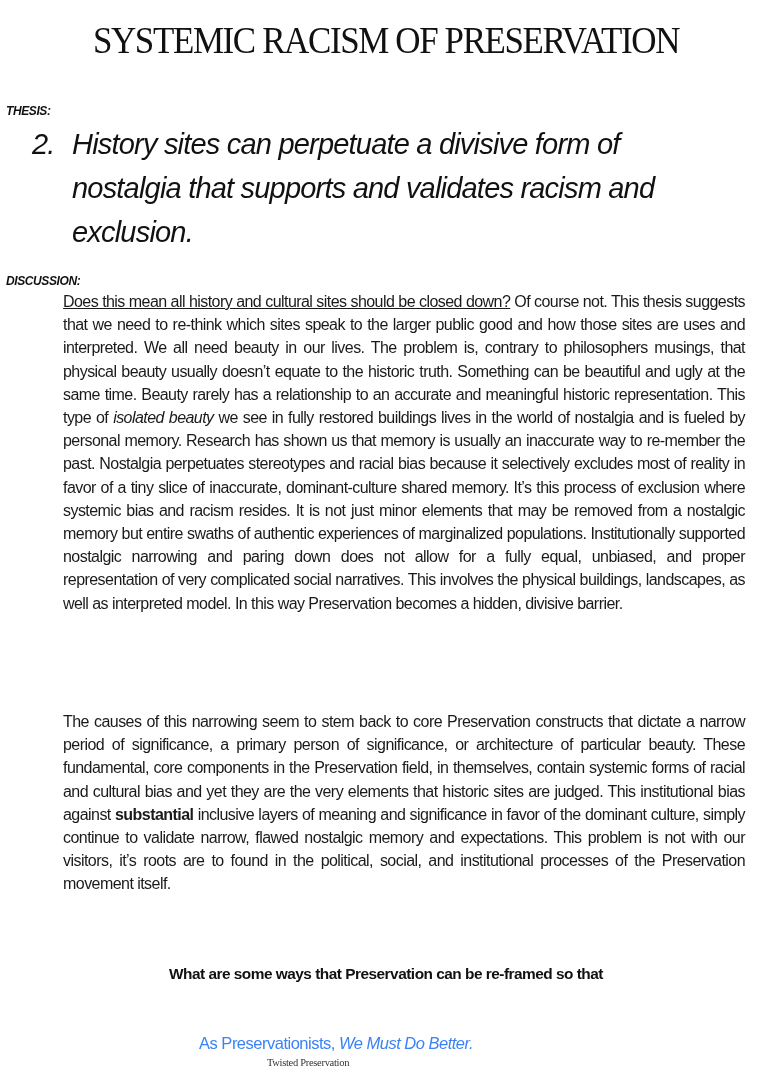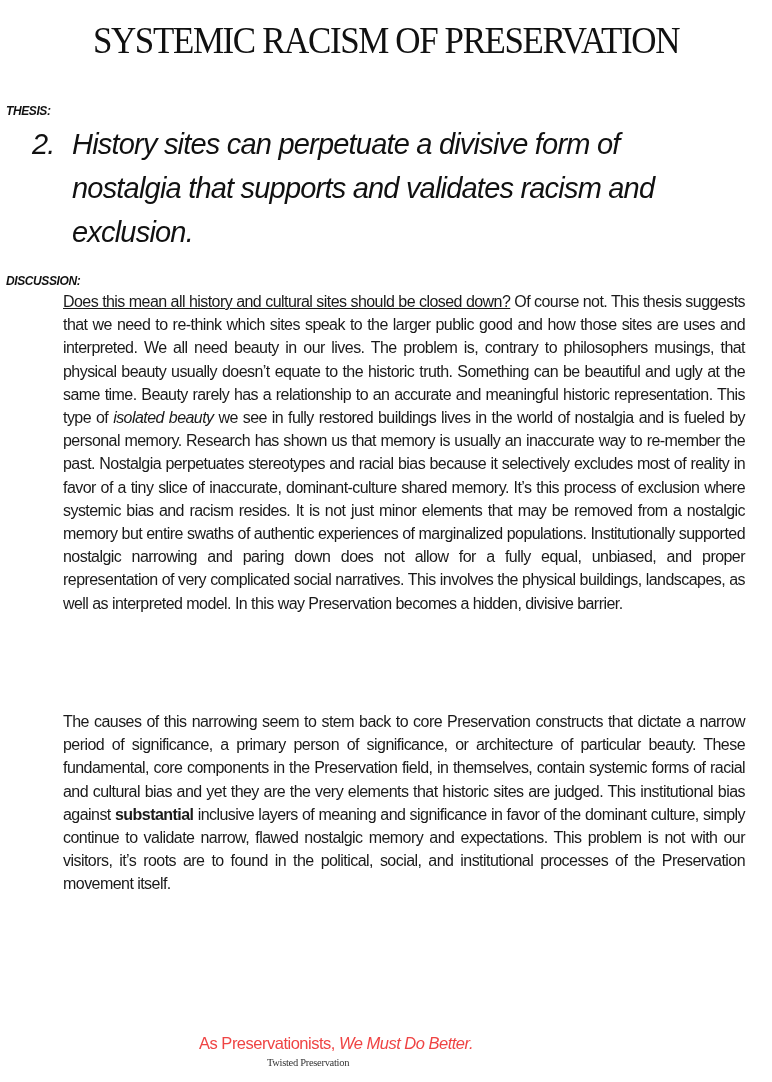--- a/index.html
+++ b/index.html
@@ -99,21 +99,21 @@
     }
     .closing {
       position: absolute;
       left: 0;
       top: 1034px;
       width: 672px;
       text-align: center;
       font-family: "Liberation Sans", sans-serif;
       font-size: 16.5px;
       letter-spacing: -0.5px;
-      color: #ef4444;
+      color: #3b82f6;
       padding-left: 0;
     }
     .closing .emph { font-style: italic; }
     .signature {
       position: absolute;
       left: 0;
       top: 1057px;
       width: 616px;
       text-align: center;
       font-family: "Liberation Serif", serif;
@@ -134,17 +134,18 @@
   <span class="text">History sites can perpetuate a divisive form of nostalgia that supports and validates racism and exclusion.</span>
 </div>
 
 <div class="section-label discussion-label">DISCUSSION:</div>
 
 <p class="body-text p1"><u>Does this mean all history and cultural sites should be closed down?</u><span> Of course not. This thesis suggests that we need to re-think which sites speak to the larger public good and how those sites are uses and interpreted. We all need beauty in our lives. The problem is, contrary to philosophers musings,  that physical beauty usually doesn’t equate to the historic truth.  Something can be beautiful and ugly at the same time. Beauty rarely has a relationship to an accurate and meaningful historic representation.  This type of </span><em>isolated beauty</em><span> we see in fully restored buildings lives in the world of nostalgia and is fueled by personal memory. Research has shown us that memory is usually an inaccurate way to re-member the past.  Nostalgia perpetuates stereotypes and racial bias because it selectively excludes most of reality in favor of a tiny slice of inaccurate, dominant-culture shared memory.  It’s this process of exclusion where systemic bias and racism resides.  It is not just minor elements that may be removed from a nostalgic memory but entire swaths of authentic experiences of marginalized populations.  Institutionally supported nostalgic narrowing and paring down does not allow for a fully equal, unbiased, and proper representation of very complicated social narratives. This involves the physical buildings, landscapes, as well as interpreted model. In this way Preservation becomes a hidden, divisive barrier.</span></p>
 
 <p class="body-text p2"><span>The causes of this narrowing seem to stem back to core Preservation constructs that dictate a narrow period of significance, a primary person of significance, or architecture of particular beauty. These fundamental, core components in the  Preservation field, in themselves, contain systemic forms of racial and cultural bias and yet they are the very elements that historic sites are judged. This institutional bias against </span><strong>substantial</strong><span> inclusive layers of meaning and significance in favor of the dominant culture, simply continue to validate narrow, flawed nostalgic memory and expectations.  This problem is not with our visitors, it’s roots are to found in the political, social, and institutional processes of the Preservation movement itself.</span></p>
 
 <div class="question">
+  <div>What are some ways that Preservation can be re-framed so that</div>
 </div>
 
 <div class="closing"><span>As Preservationists, </span><span class="emph">We Must Do Better.</span></div>
 
 <div class="signature">Twisted Preservation</div>
 
 </body></html>

